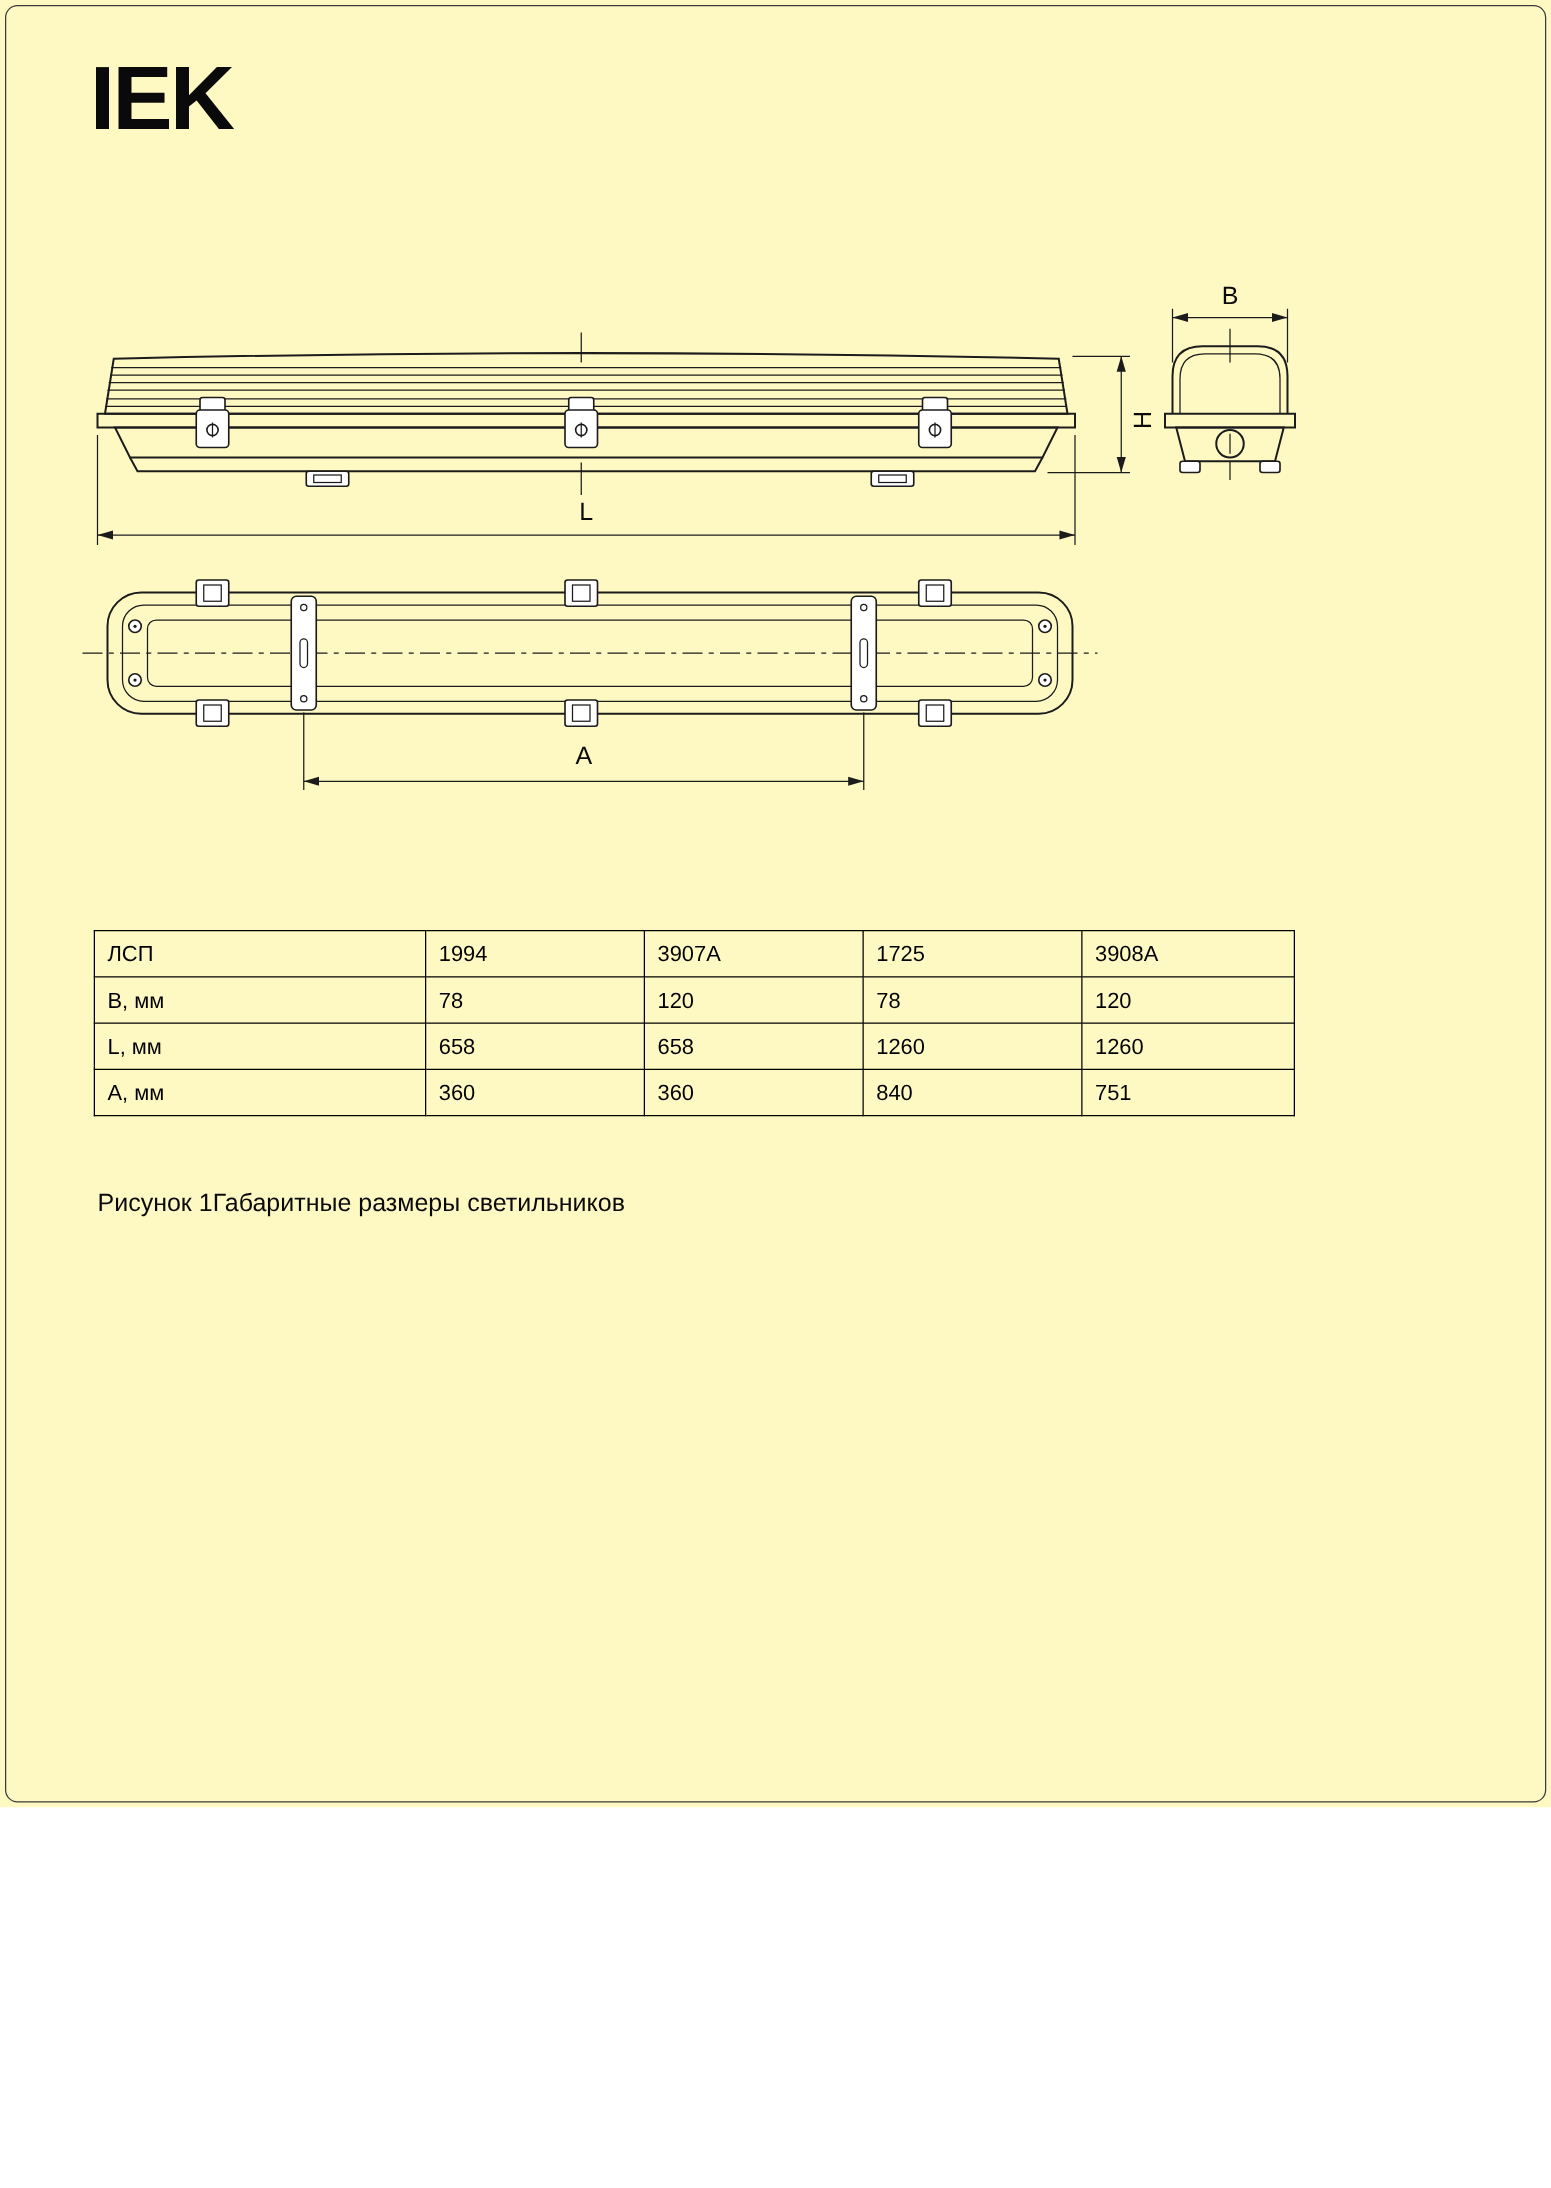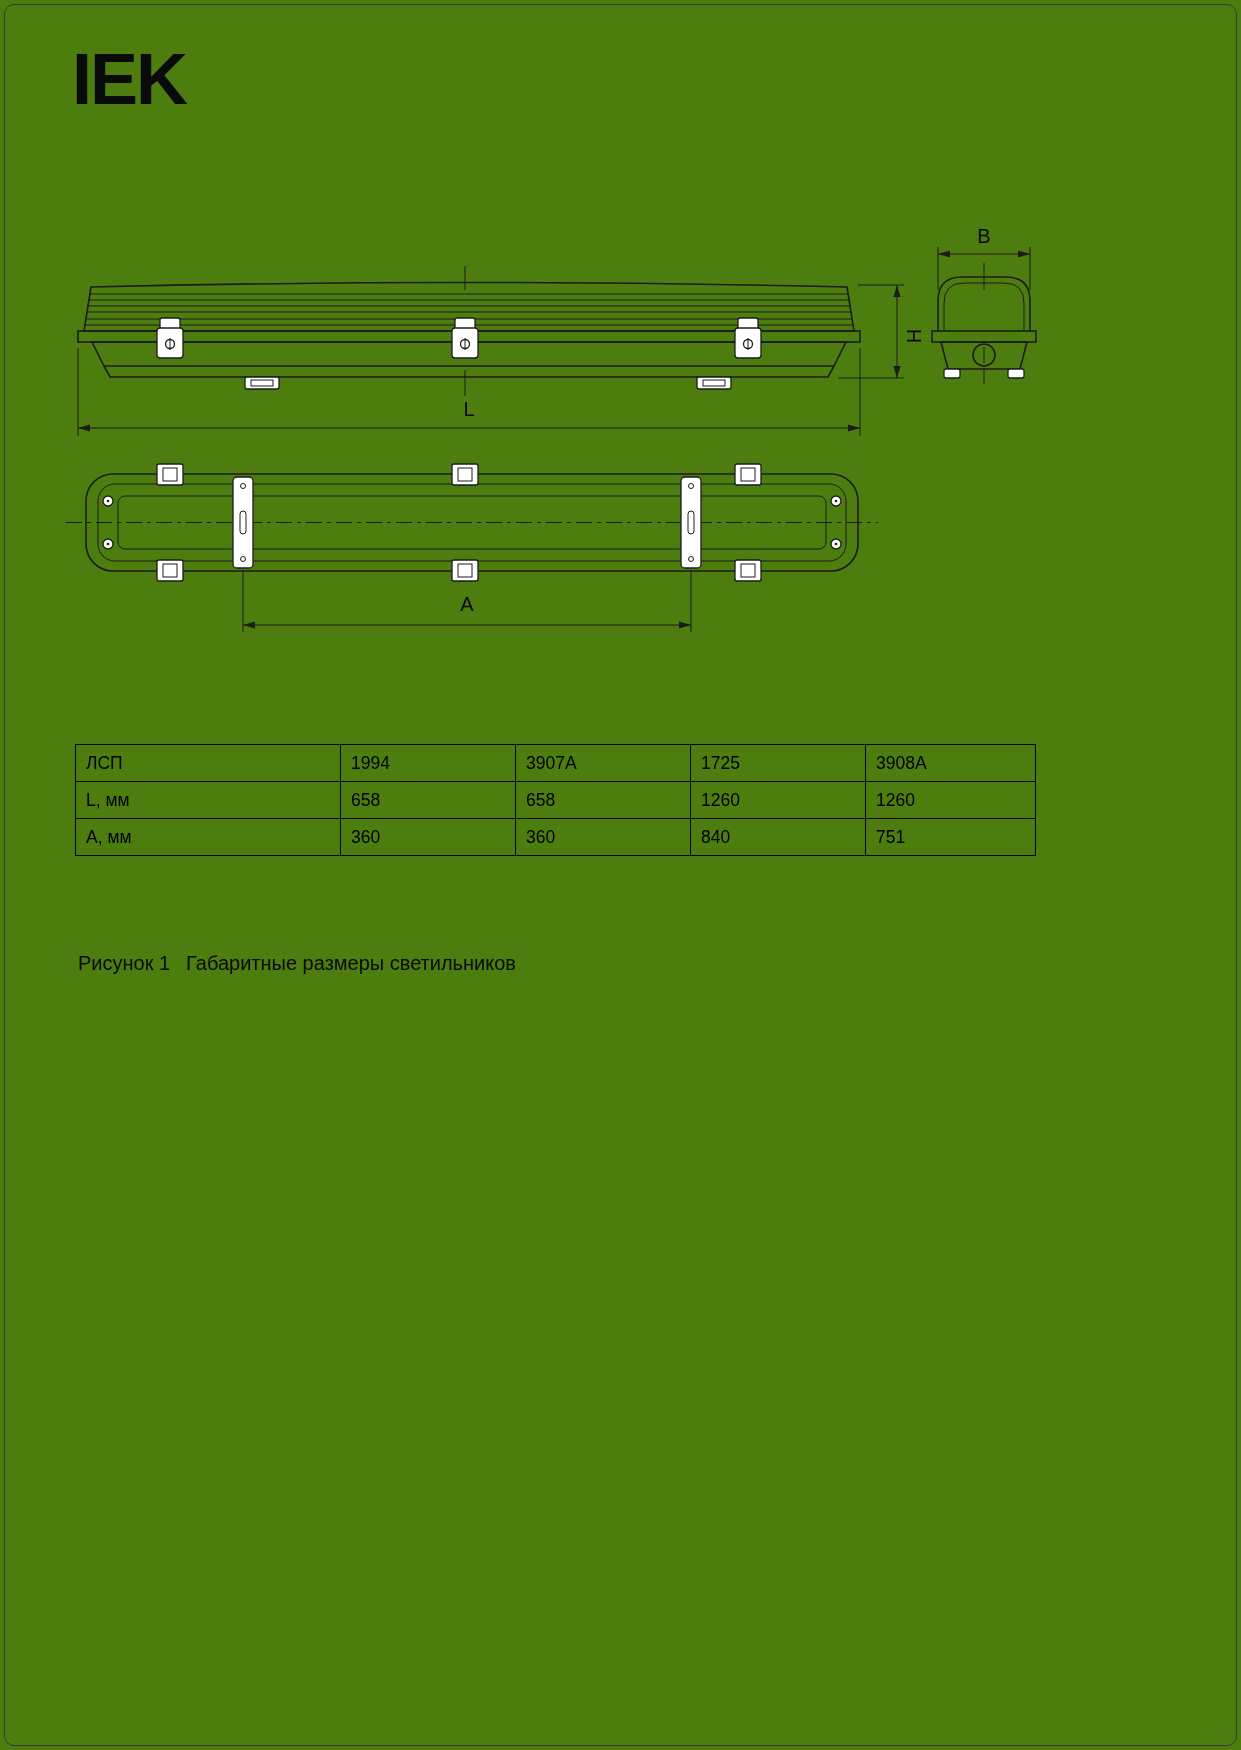--- a/index.html
+++ b/index.html
@@ -1,17 +1,17 @@
 <!DOCTYPE html>
 <html><head>
 <meta charset="utf-8">
 <style>
   html,body {margin:0; padding:0; background:#fff;}
   .page {
-    position:relative; width:1241px; height:1750px; background:#4d7c0f;
+    position:relative; width:1241px; height:1446px; background:#fef9c3;
     font-family:"Liberation Sans", sans-serif; color:#000; overflow:hidden;
   }
   .frame {
     position:absolute; inset:4px; border:1px solid #3a3a3a; border-radius:10px;
     pointer-events:none;
   }
   .logo {
     position:absolute; left:72px; top:38px;
     font-size:72px; font-weight:900; letter-spacing:-2px; color:#0a0a0a;
   }
@@ -27,21 +27,21 @@
 
   .spec-table {
     position:absolute; left:75px; top:744px; width:960px;
     border-collapse:collapse; table-layout:fixed;
   }
   .spec-table td {
     border:1px solid #000; height:36px; padding:0 10px;
     font-size:17.5px; vertical-align:middle; white-space:nowrap;
   }
   .caption {position:absolute; left:78px; top:952px; font-size:20px; color:#0a0a0a;}
-  .caption .fig {margin-right:16px;}
+  .caption .fig {margin-right:0;}
 </style>
 </head>
 <body>
 
 <div class="page">
   <div class="frame"></div>
 
   <div class="logo">IEK</div>
 
   <svg class="drawing" width="1241" height="700" viewBox="0 0 1241 700">
@@ -193,20 +193,27 @@
     </colgroup>
     <tbody>
       <tr>
         <td>ЛСП</td>
         <td>1994</td>
         <td>3907А</td>
         <td>1725</td>
         <td>3908А</td>
       </tr>
       <tr>
+        <td>В, мм</td>
+        <td>78</td>
+        <td>120</td>
+        <td>78</td>
+        <td>120</td>
+      </tr>
+      <tr>
         <td>L, мм</td>
         <td>658</td>
         <td>658</td>
         <td>1260</td>
         <td>1260</td>
       </tr>
       <tr>
         <td>А, мм</td>
         <td>360</td>
         <td>360</td>

